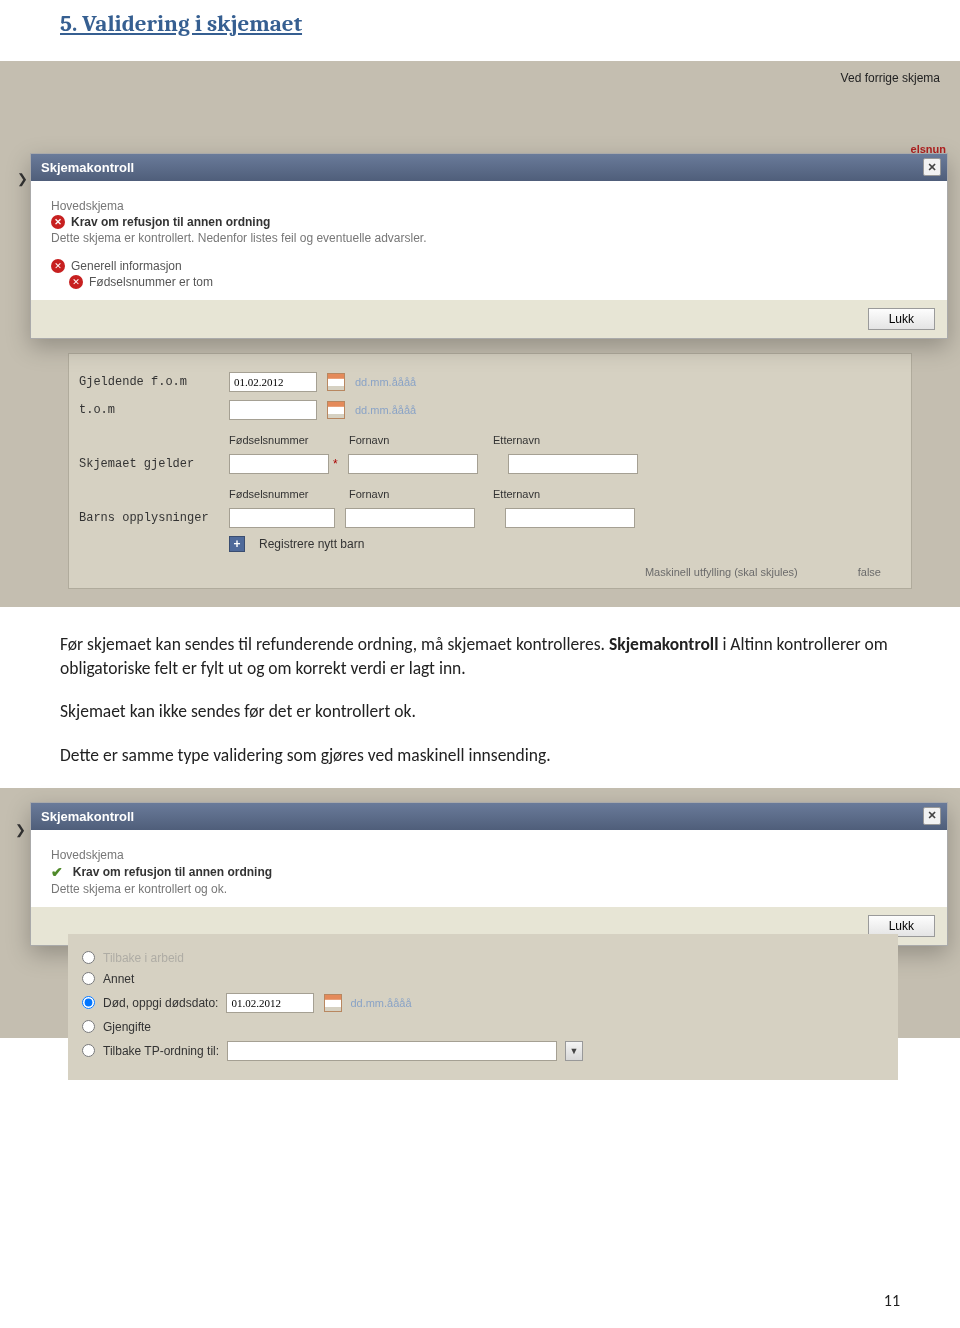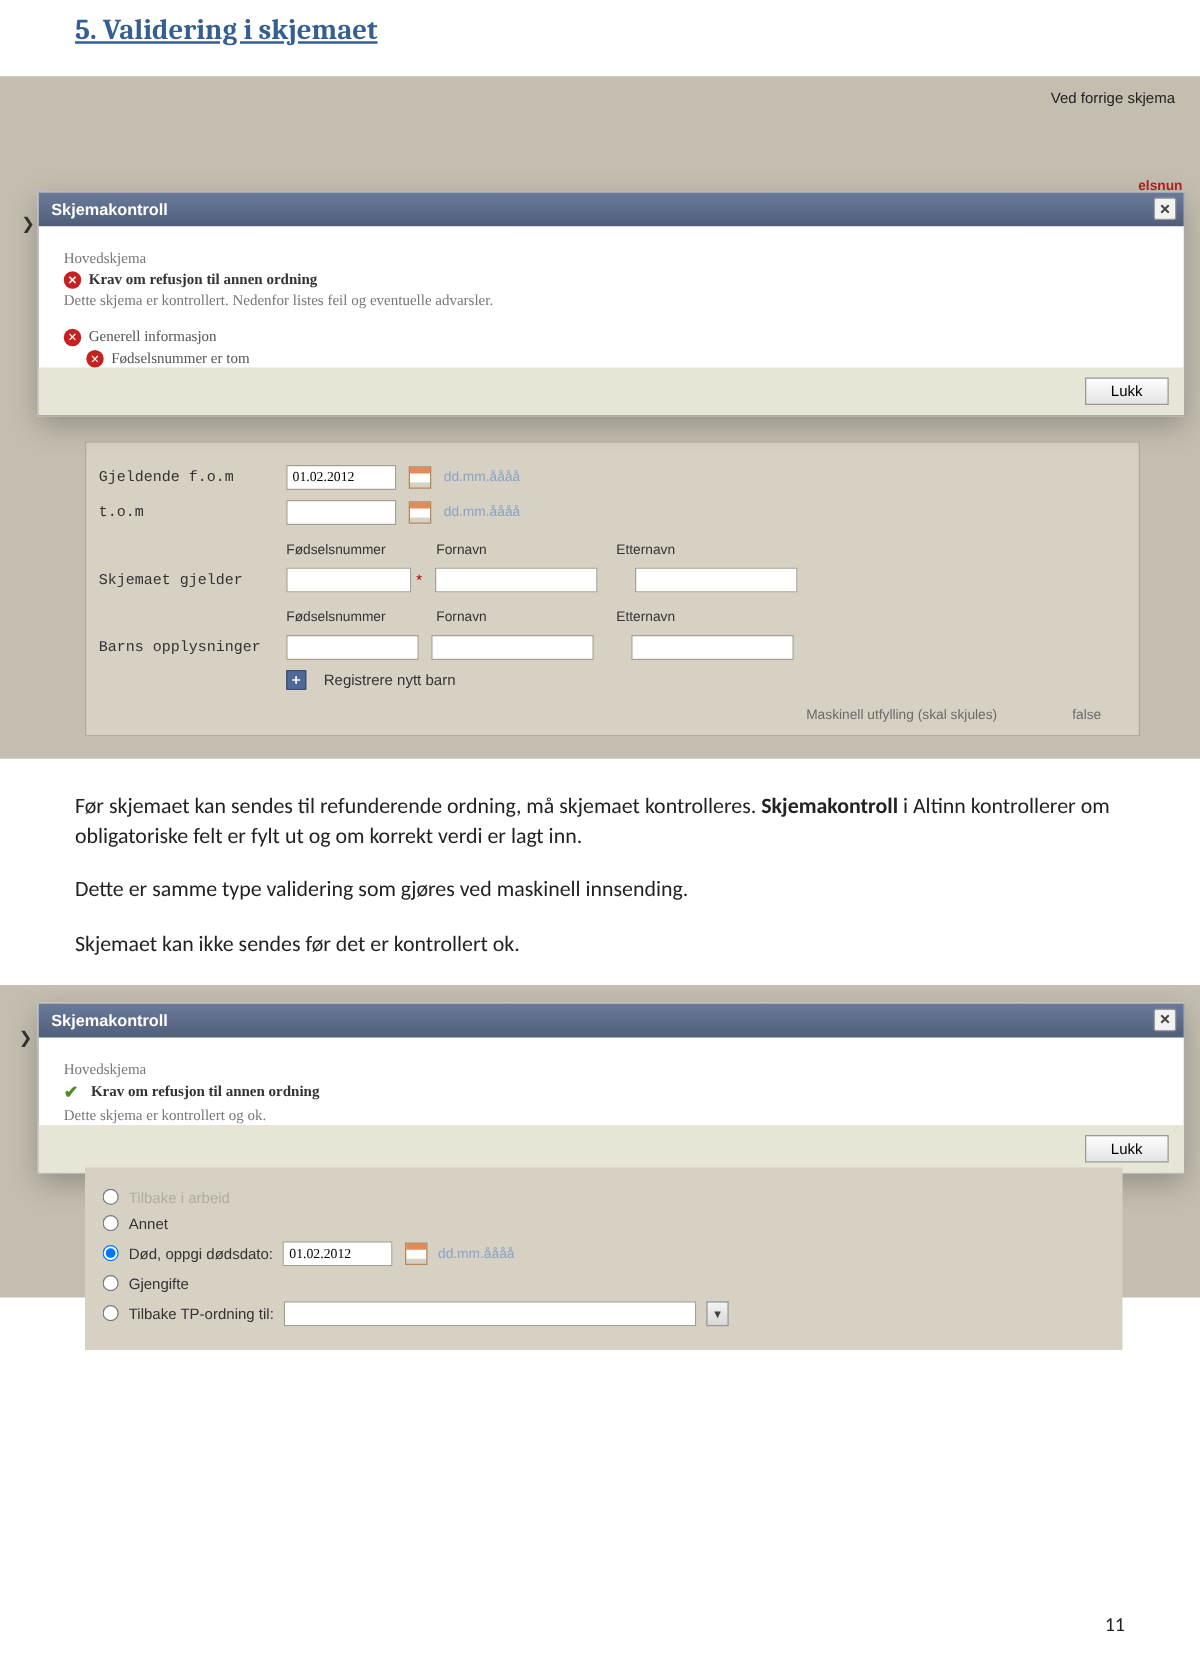--- a/index.html
+++ b/index.html
@@ -59,21 +59,21 @@
     padding: 6px 10px;
     position: relative;
   }
   .dialog-close {
     position: absolute; right: 6px; top: 4px; width: 18px; height: 18px;
     background: #f2f2f2; border: 1px solid #999; border-radius: 2px;
     display: flex; align-items: center; justify-content: center;
     font-family: Arial; font-size: 11px; color: #444; cursor: pointer;
   }
   
-  .dialog-body { padding: 18px 20px 0 20px; font-family: Liberation Serif, serif; font-size: 12px; color: #555; }
+  .dialog-body { padding: 18px 20px 11px 20px; font-family: Liberation Sans, sans-serif; font-size: 12px; color: #555; }
   .dialog-body .sub-title { color: #777; margin-bottom: 2px; }
   .dialog-body .item-row { display: flex; align-items: center; gap: 6px; margin-top: 2px; }
   .dialog-body .item-row.bold { font-weight: bold; color: #333; }
   .dialog-body .indent { margin-left: 18px; }
   .dialog-body .desc { color: #777; margin-top: 2px; }
   
   .icon-circle {
     width: 14px; height: 14px; border-radius: 50%; display: inline-flex;
     align-items: center; justify-content: center; font-size: 9px; color: #fff;
   }
@@ -252,22 +252,22 @@
       <div class="dialog-footer">
         <button class="btn-lukk">Lukk</button>
       </div>
     </div>
   </div>
 
   <div class="body-text">
     <p>
       <span>Før skjemaet kan sendes til refunderende ordning, må skjemaet kontrolleres. </span><span class="bold">Skjemakontroll</span><span> i Altinn kontrollerer om obligatoriske felt er fylt ut og om korrekt verdi er lagt inn.</span>
     </p>
+    <p>Skjemaet kan ikke sendes før det er kontrollert ok.</p>
     <p>Dette er samme type validering som gjøres ved maskinell innsending.</p>
-    <p>Skjemaet kan ikke sendes før det er kontrollert ok.</p>
   </div>
 
   <div class="screenshot-wrapper screenshot-2" style="margin-top:10px;">
     <div class="x-cut-2">❯</div>
 
     <div class="dialog dialog-2">
       <div class="dialog-header">
         <span>Skjemakontroll</span>
         <div class="dialog-close">✕</div>
       </div>

